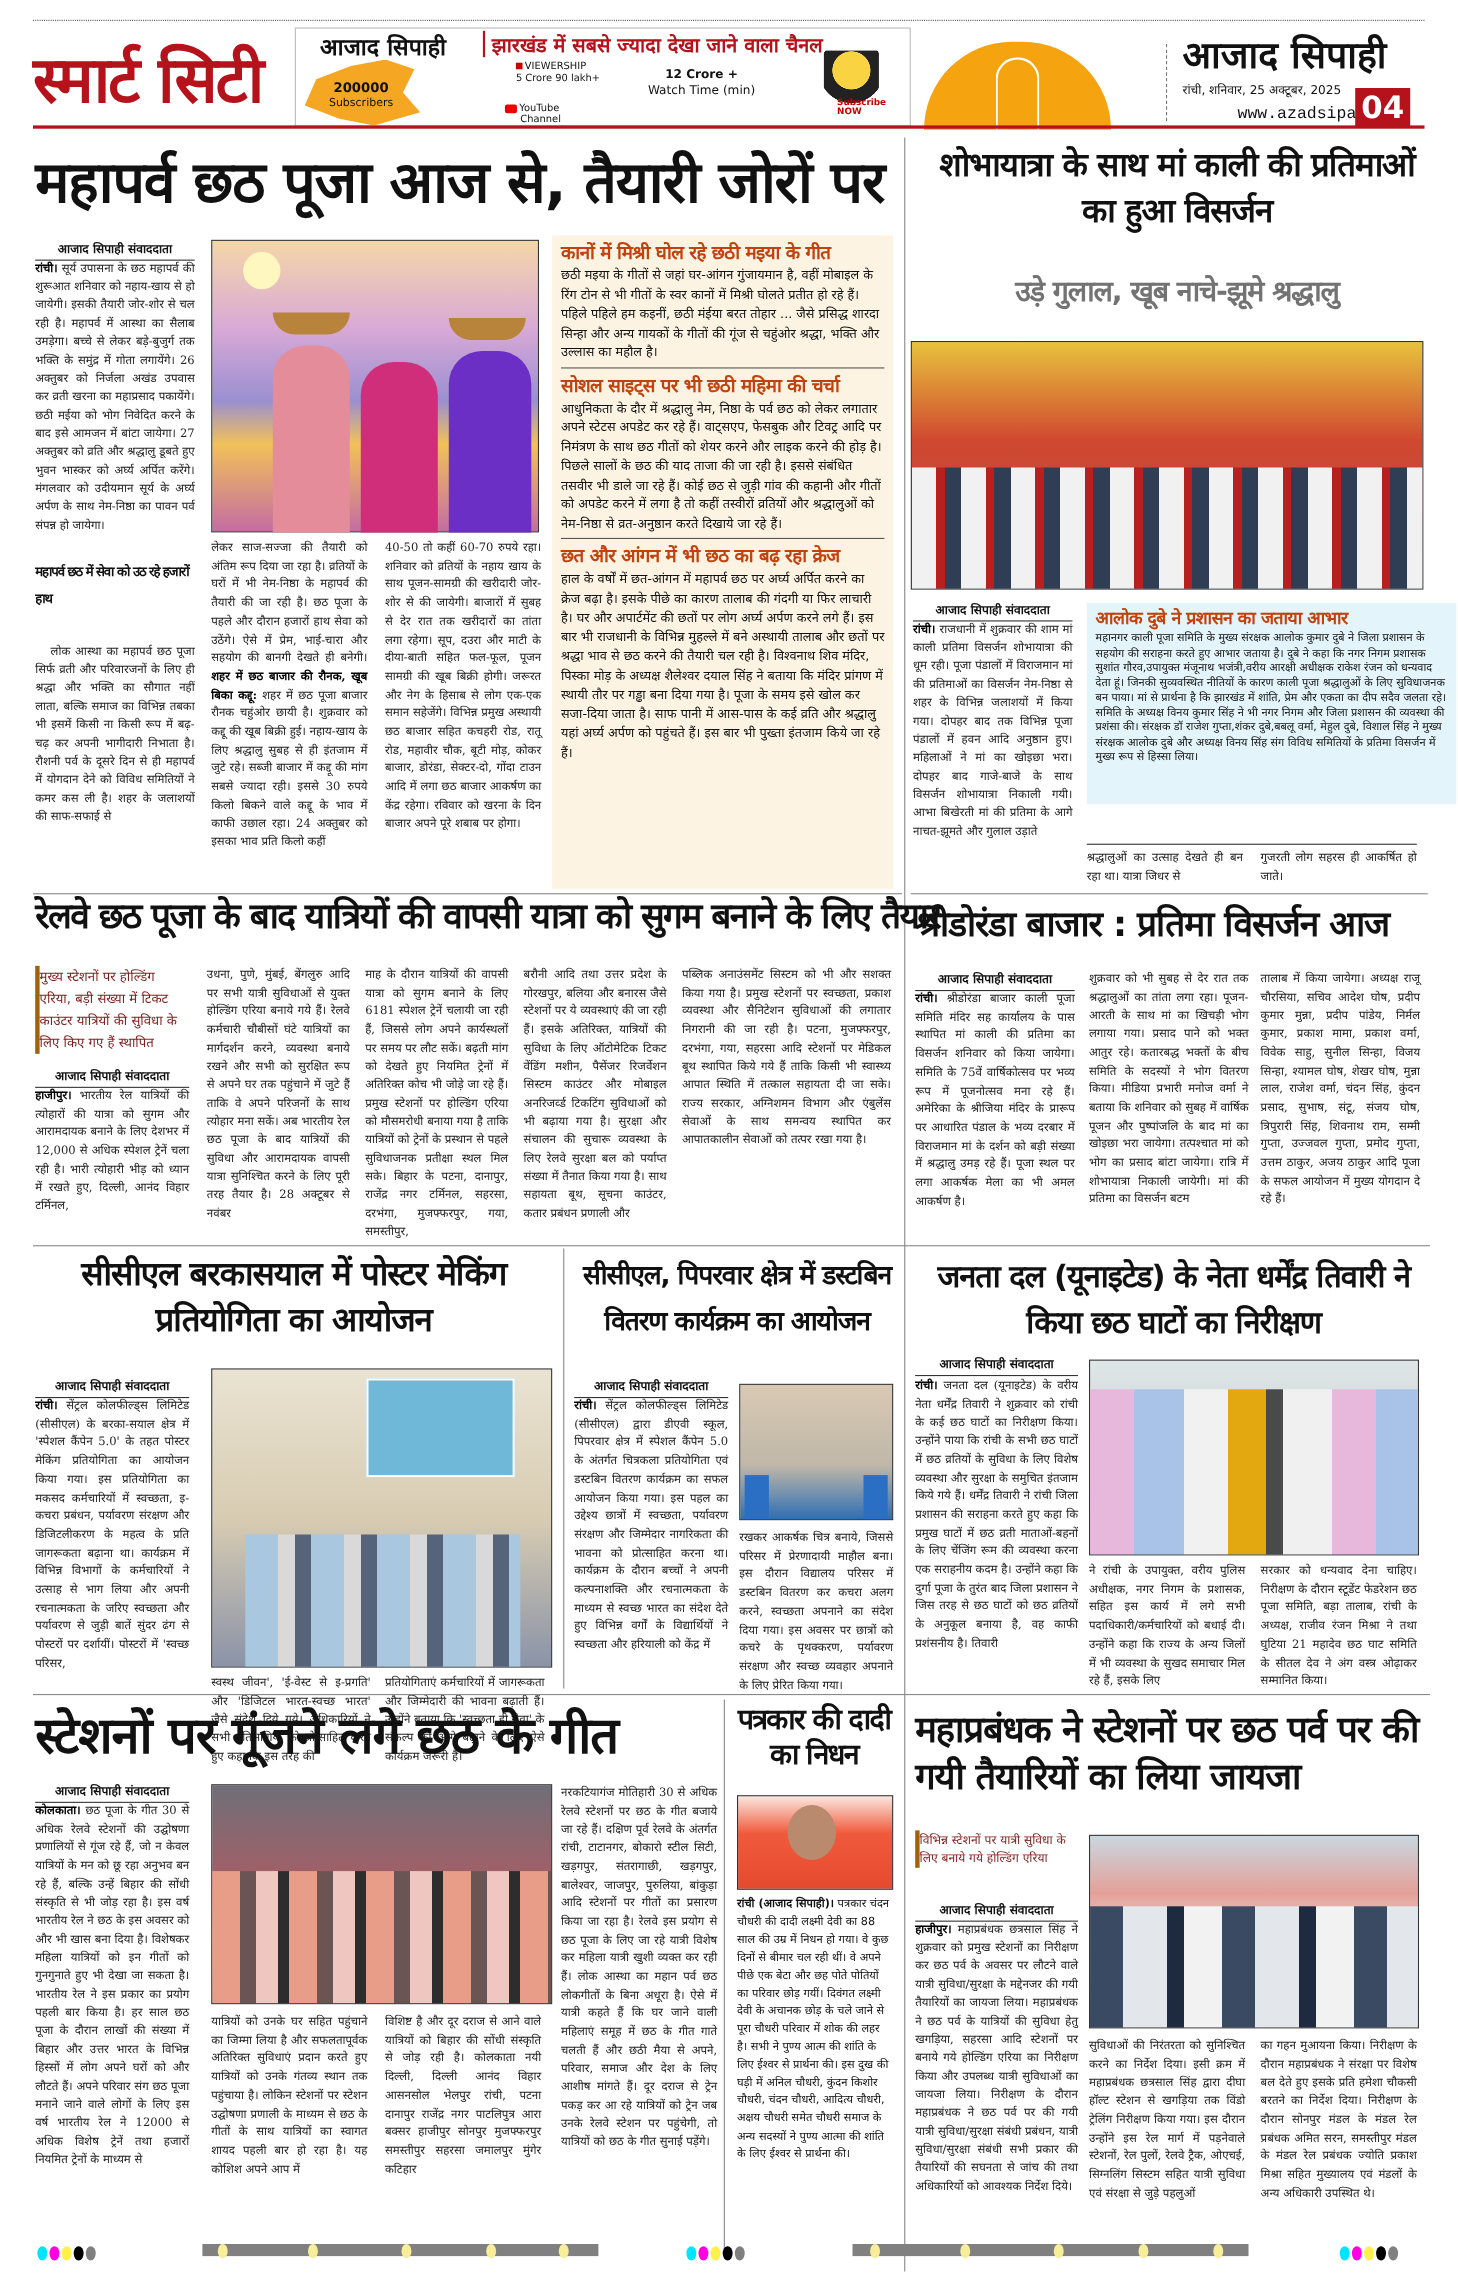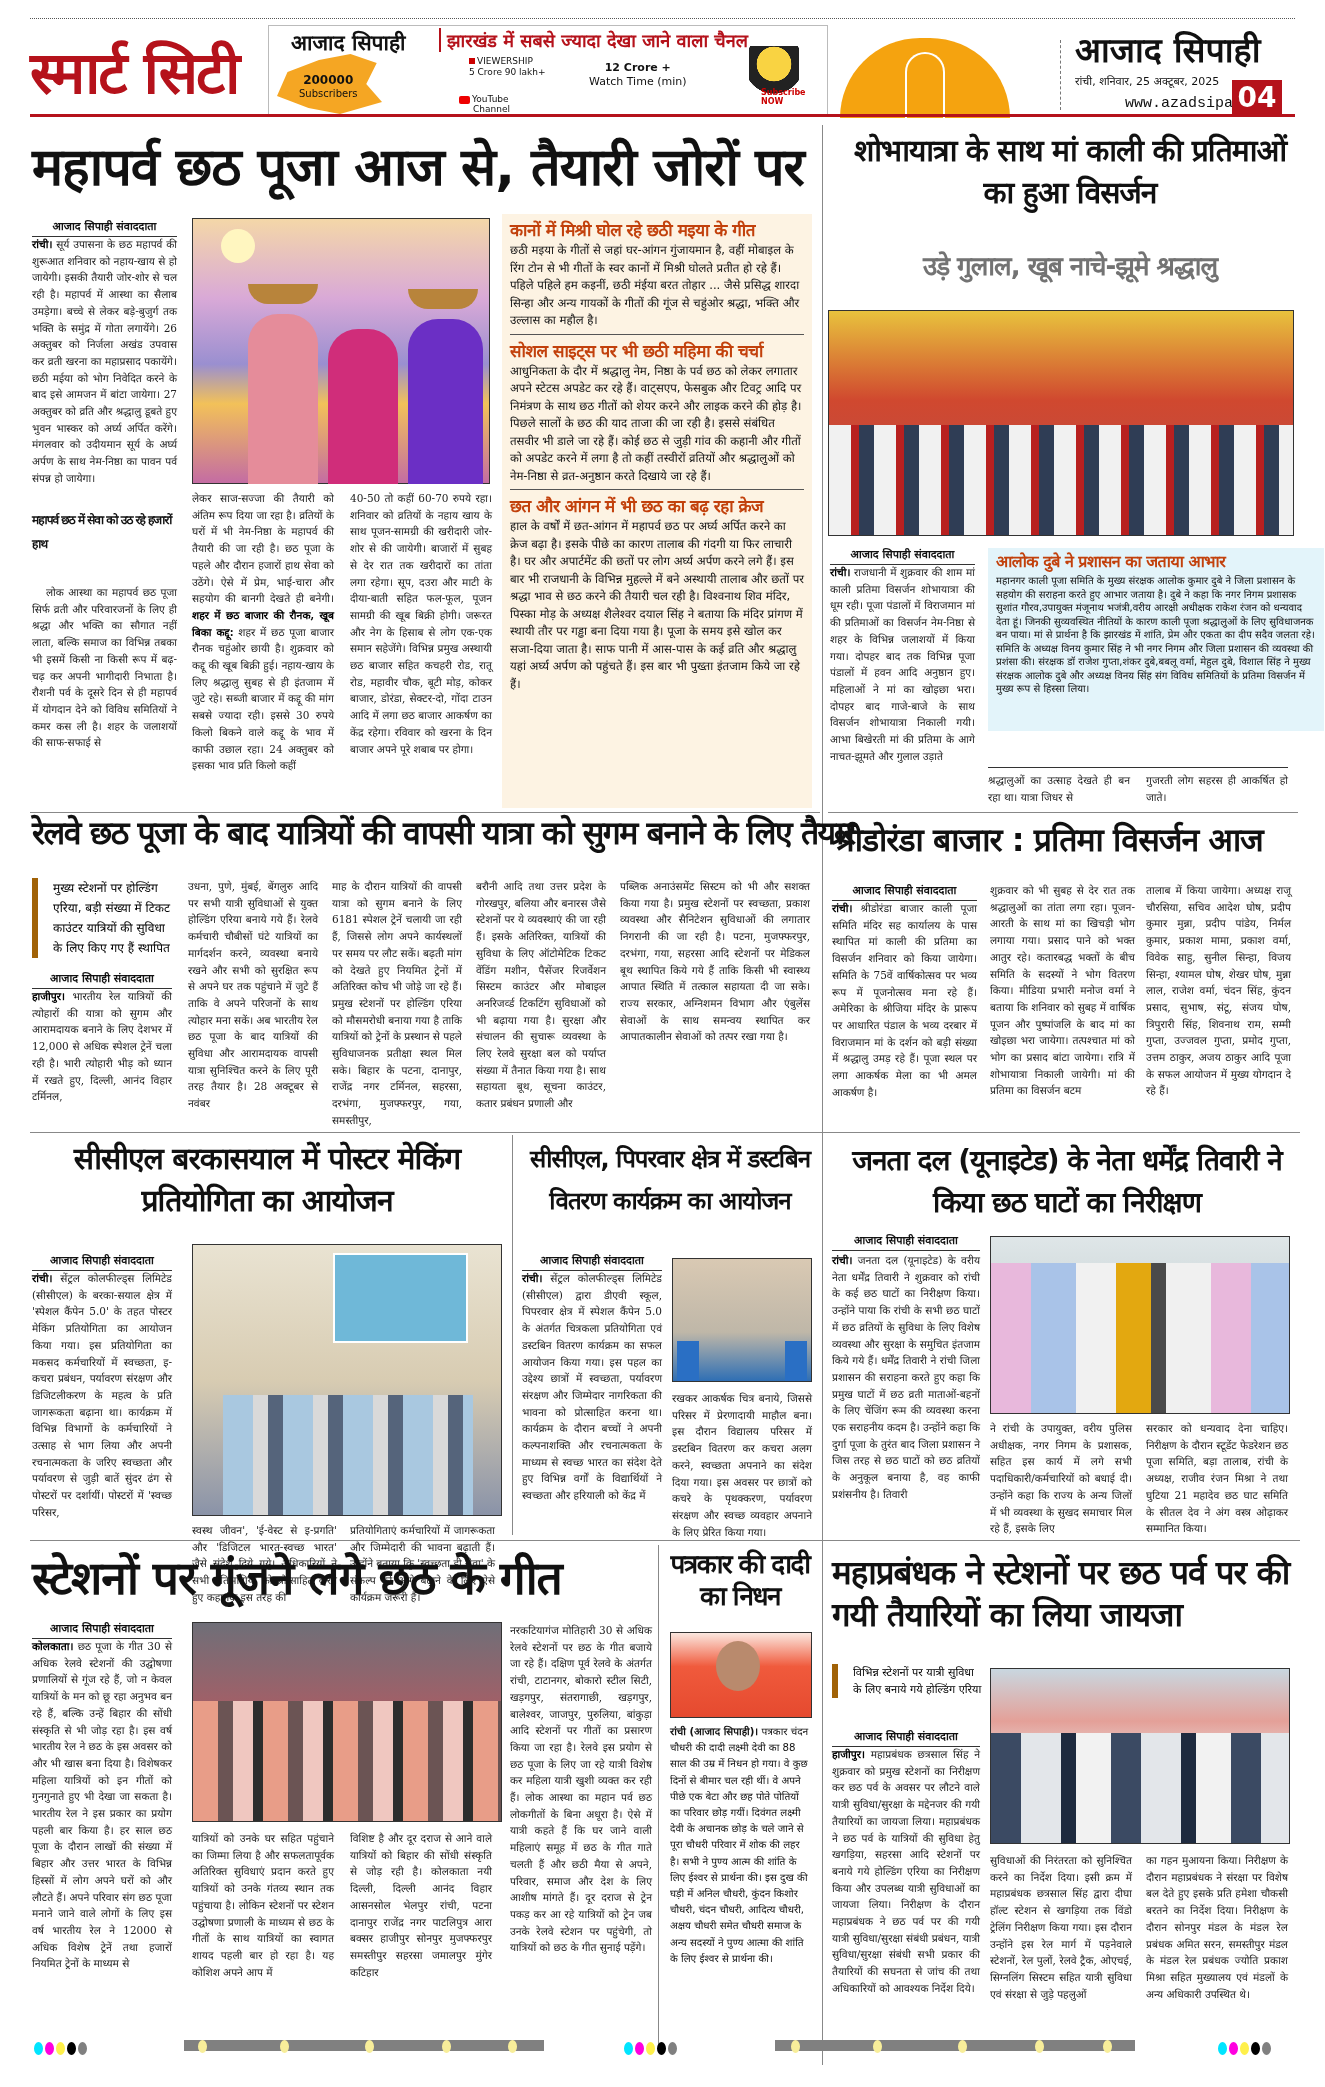--- a/index.html
+++ b/index.html
@@ -30,21 +30,21 @@
 .byl{position:absolute;font-family:"DejaVu Sans",sans-serif;font-size:11px;font-weight:bold;border-bottom:1px solid #333;padding-bottom:3px;text-align:center}
 .col{position:absolute;font-size:10.5px;line-height:16.7px;text-align:justify;color:#222}
 .col b{color:#000}
 .img{position:absolute;border:1px solid #333}
 .box{position:absolute;background:#fdf3e3}
 .boxh{font-family:"DejaVu Sans",sans-serif;font-weight:bold;color:#c2410c;font-size:17px;line-height:24px;letter-spacing:-0.5px}
 .boxt{font-family:"DejaVu Sans",sans-serif;font-size:11.6px;line-height:17.5px;color:#111;margin-bottom:4px}
 .boxsep{border-top:1px solid #555;margin:4px 0}
 .vline{position:absolute;border-left:1px solid #888}
 .hline{position:absolute;border-top:1px solid #888}
-.sidehl{position:absolute;border-left:6px solid #a16207;padding-left:15px;font-family:"DejaVu Sans",sans-serif;font-size:12px;line-height:20px;color:#000000}
+.sidehl{position:absolute;border-left:4px solid #a16207;padding-left:0;font-family:"DejaVu Sans",sans-serif;font-size:12px;line-height:20px;color:#7f1d1d}
 .bluebox{position:absolute;background:#e3f4fa}
 .regmarks span{display:inline-block;width:9px;height:13px;border-radius:50%;margin-right:2px}
 .graybar{position:absolute;height:11px;background:#808080}
 .graybar span{position:absolute;top:0;width:9px;height:13px;border-radius:50%;background:#f8ee9a}
 </style>
 </head>
 <body>
 
 <div class="dotline"></div>
 <div class="sect">स्मार्ट सिटी</div>

